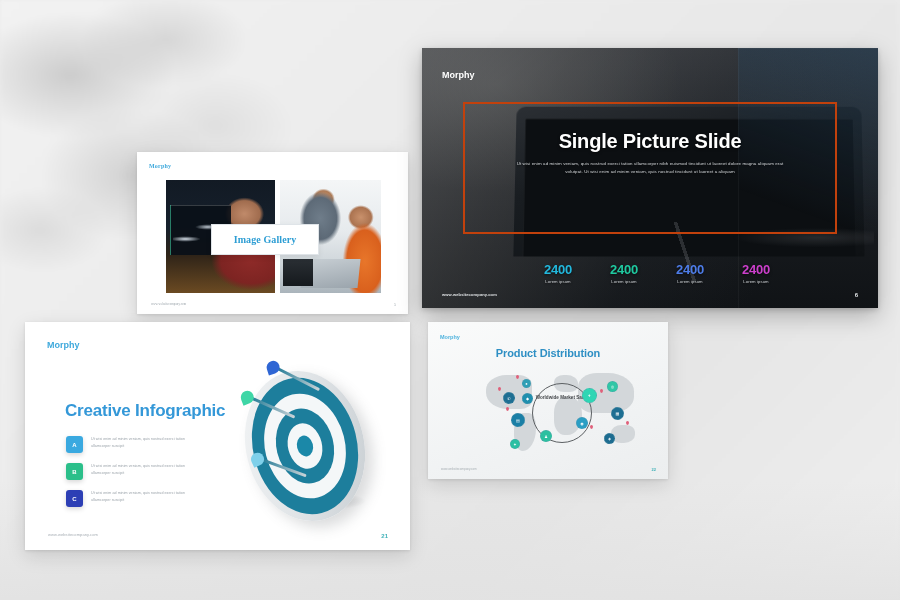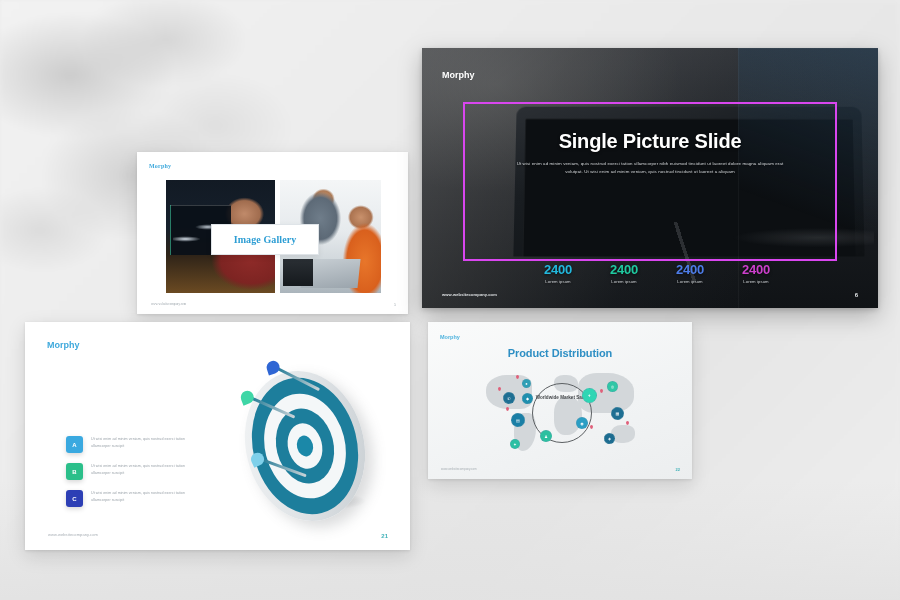--- a/index.html
+++ b/index.html
@@ -146,22 +146,22 @@
       linear-gradient(90deg, rgba(255,255,255,.04) 0 1px, rgba(0,0,0,0) 1px 20px),
       linear-gradient(180deg, rgba(255,255,255,.035) 0 1px, rgba(0,0,0,0) 1px 18px),
       linear-gradient(200deg, rgba(40,70,95,.5), rgba(0,0,0,0) 62%);
   }
 
   #slide-dark .brand {
     position: absolute; left: 20px; top: 22px;
     font-size: 9px; font-weight: bold; color: #fff; z-index: 4;
   }
   .dark-frame {
-    position: absolute; left: 41px; top: 54px; width: 374px; height: 159px;
-    border: 2px solid #d946ef; z-index: 3;
+    position: absolute; left: 41px; top: 54px; width: 374px; height: 132px;
+    border: 2px solid #c2410c; z-index: 3;
   }
   .dark-inner {
     position: absolute; left: 0; right: 0; top: 26px;
     text-align: center; z-index: 4;
   }
   .dark-title {
     font-size: 20px; font-weight: bold; color: #fff; letter-spacing: -.2px;
     text-shadow: 0 1px 3px rgba(0,0,0,.65);
   }
   .dark-body {
@@ -254,21 +254,21 @@
 
   #slide-info .foot-url {
     position: absolute; left: 23px; bottom: 13px; font-size: 4px; color: #a7aeb4; letter-spacing:.1px;
   }
   #slide-info .foot-num {
     position: absolute; right: 22px; bottom: 11px; font-size: 6px; color: #3fb1b8; font-weight: bold;
   }
 
   
   #slide-map {
-    left: 428px; top: 322px; width: 264px; height: 157px;
+    left: 428px; top: 322px; width: 240px; height: 157px;
     background: linear-gradient(160deg, #fafbfb 0%, #f1f3f4 60%, #eceeef 100%);
     box-shadow: 0 6px 18px rgba(0,0,0,.13), 0 1px 3px rgba(0,0,0,.10);
   }
   #slide-map .brand {
     position: absolute; left: 12px; top: 12px;
     font-size: 5.5px; font-weight: bold; color: #4fb3de;
   }
   .map-title {
     position: absolute; left: 0; right: 0; top: 25px; text-align: center;
     font-size: 11px; font-weight: bold; color: #2e8fc4; letter-spacing: -.1px;
@@ -352,20 +352,21 @@
       </div>
     </div>
   </div>
 
   <div class="foot-url">www.websitecompany.com</div>
   <div class="foot-num">6</div>
 </div>
 
 <div class="slide" id="slide-info">
   <div class="brand">Morphy</div>
+  <div class="info-title">Creative Infographic</div>
 
   <div class="info-list">
     <div class="info-row">
       <div class="badge" id="b0" style="background: rgb(58, 169, 224);">A</div>
       <div class="txt">Ut wisi enim ad minim veniam, quis nostrud exerci tation ullamcorper suscipit</div>
     </div>
     <div class="info-row">
       <div class="badge" id="b1" style="background: rgb(43, 191, 138);">B</div>
       <div class="txt">Ut wisi enim ad minim veniam, quis nostrud exerci tation ullamcorper suscipit</div>
     </div>

